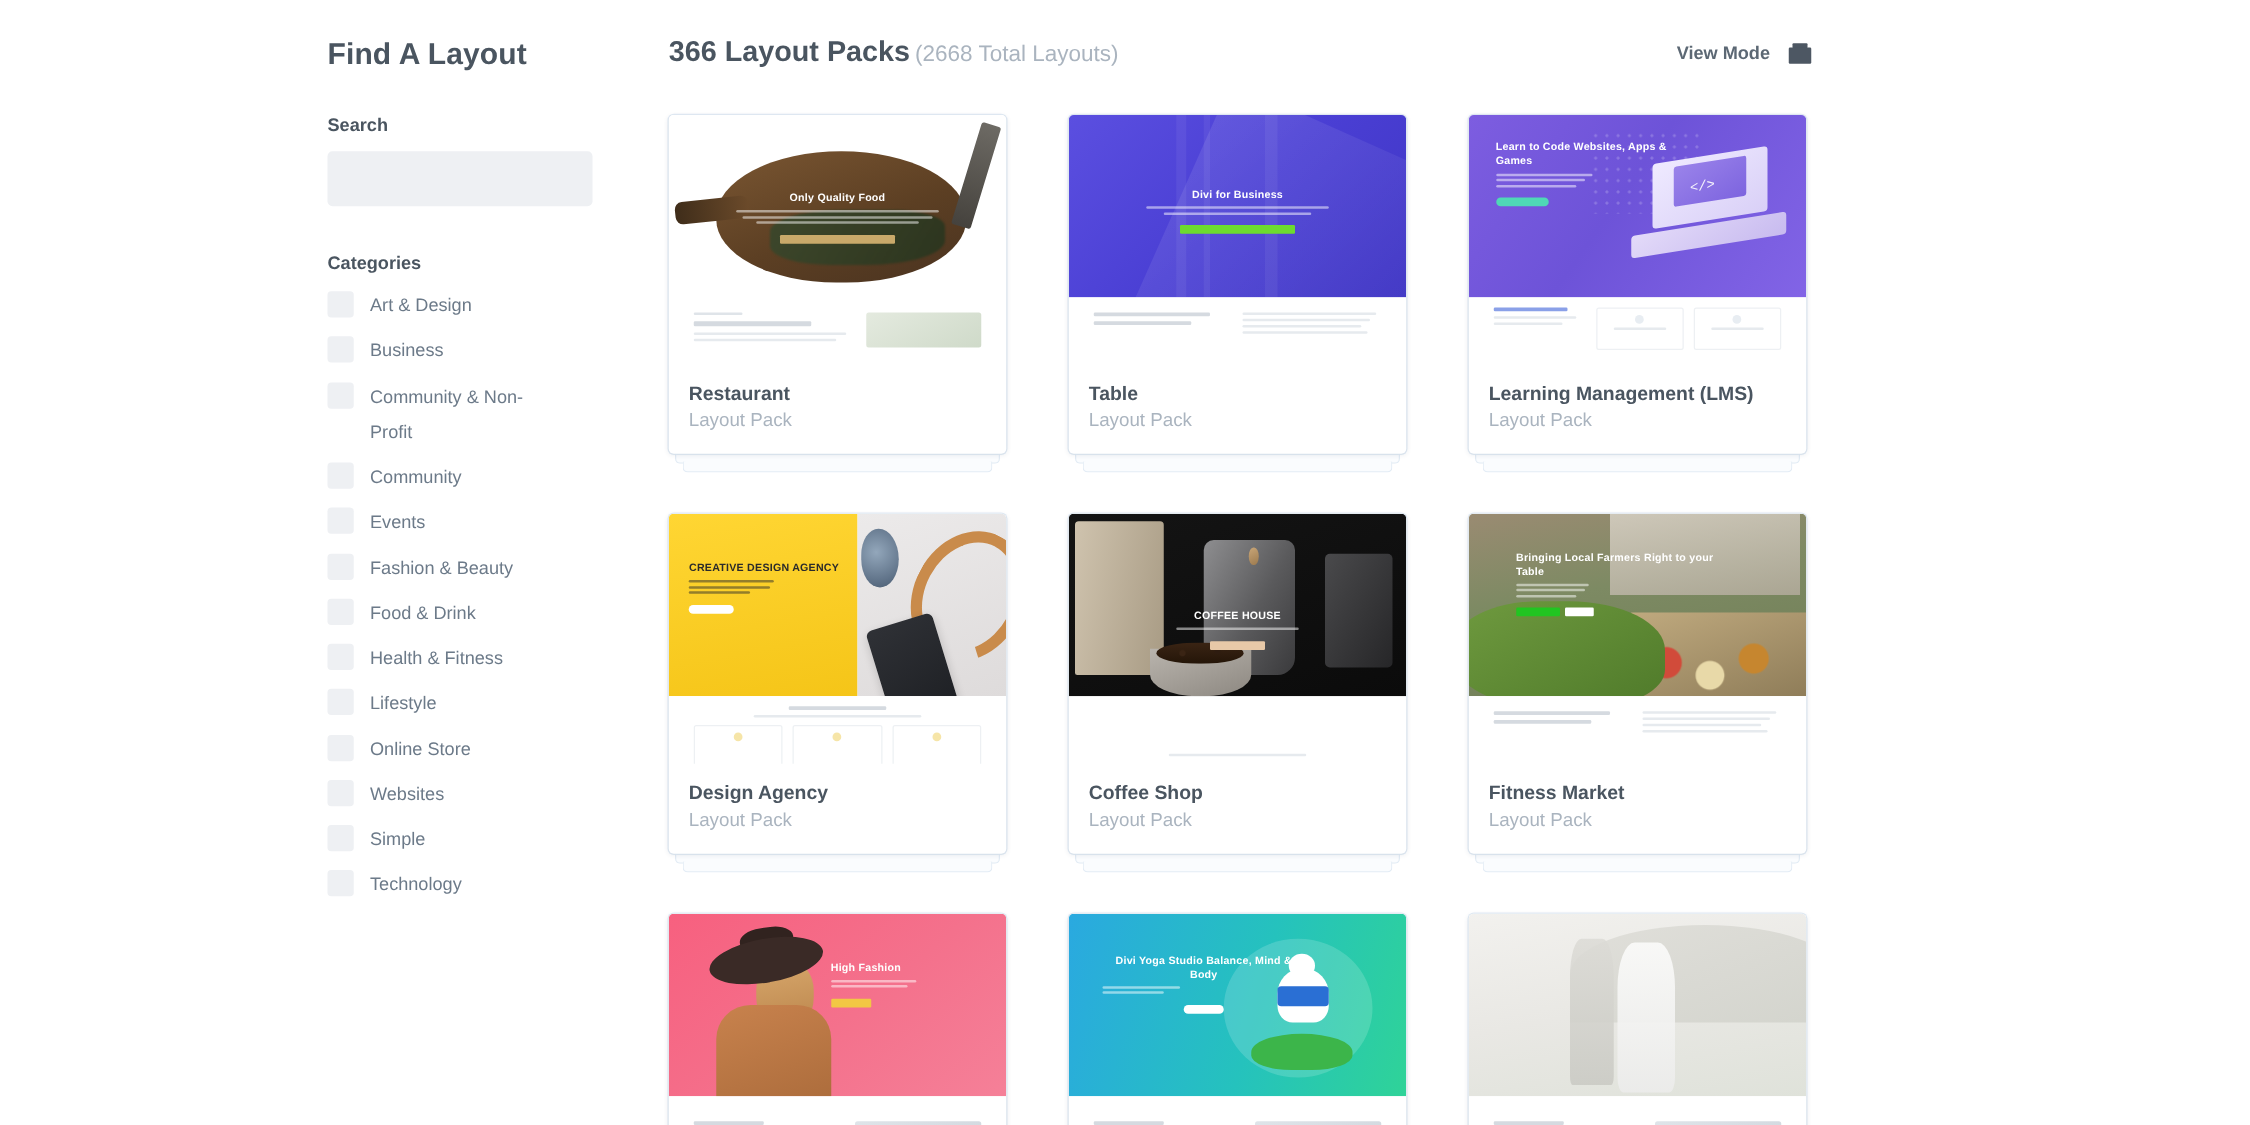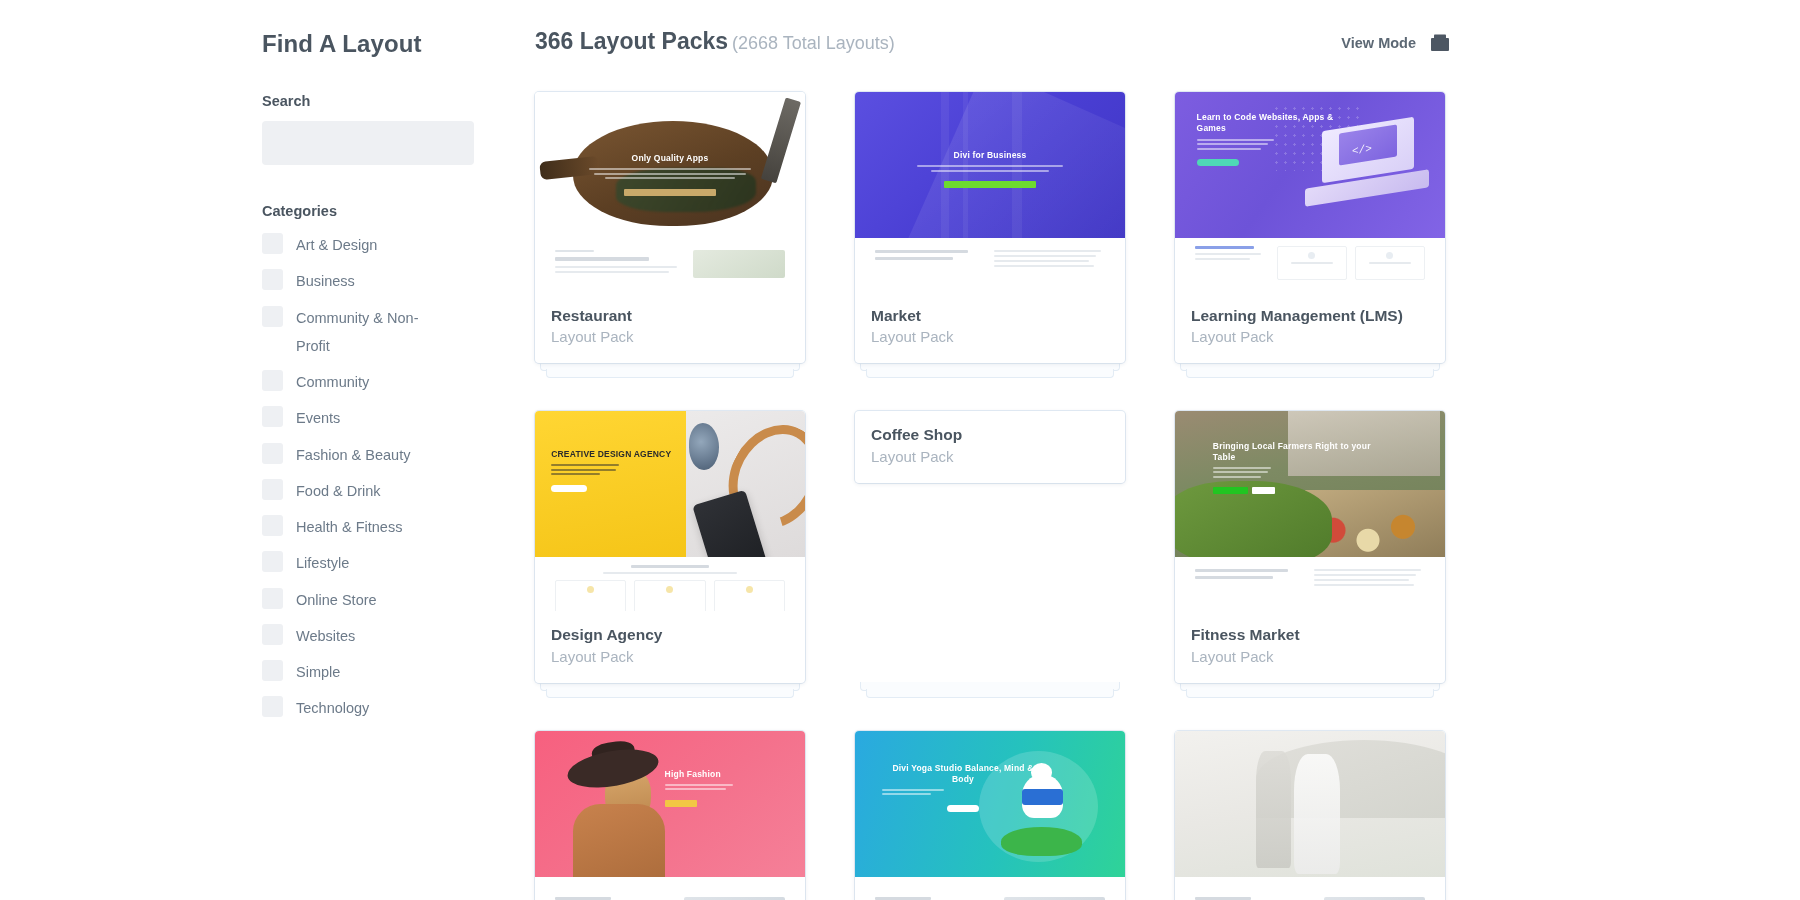--- a/index.html
+++ b/index.html
@@ -711,21 +711,21 @@
         <div class="card">
           <div class="thumb">
             <div class="thumb-hero">
               <div class="art-restaurant">
                 <div class="rst-board"></div>
                 <div class="rst-handle"></div>
                 <div class="rst-greens"></div>
                 <div class="rst-knife"></div>
               </div>
               <div class="hero-copy " style="top:42%;">
-                <div class="hero-title" style="color:#ffffff;font-size:8.5px">Only Quality Apps</div>
+                <div class="hero-title" style="color:#ffffff;font-size:8.5px">Only Quality Food</div>
                 <div class="hero-lines">
                   <div class="hero-line" style="width:60%;background:#ffffff;opacity:.5;"></div>
                   <div class="hero-line" style="width:56%;background:#ffffff;opacity:.5;"></div>
                   <div class="hero-line" style="width:48%;background:#ffffff;opacity:.5;"></div>
                 </div>
                 <div><span class="hero-btn" style="width:34%;background:#c9a96a"></span></div>
               </div>
             </div>
             <div class="below-fold">
               <div class="bf-row" style="padding-top:4px">
@@ -775,21 +775,21 @@
                 <div class="bf-col">
                   <div class="bf-line" style="width:96%"></div>
                   <div class="bf-line" style="width:92%"></div>
                   <div class="bf-line" style="width:86%"></div>
                   <div class="bf-line" style="width:90%"></div>
                 </div>
               </div>
             </div>
           </div>
           <div class="card-meta">
-            <div class="card-title">Market</div>
+            <div class="card-title">Table</div>
             <div class="card-sub">Layout Pack</div>
           </div>
         </div>
         <div class="stack-layer l1"></div>
         <div class="stack-layer l2"></div>
       </div>
       <div class="card-wrap">
         <div class="card">
           <div class="thumb">
             <div class="thumb-hero">
@@ -880,20 +880,43 @@
           <div class="card-meta">
             <div class="card-title">Design Agency</div>
             <div class="card-sub">Layout Pack</div>
           </div>
         </div>
         <div class="stack-layer l1"></div>
         <div class="stack-layer l2"></div>
       </div>
       <div class="card-wrap">
         <div class="card">
+          <div class="thumb">
+            <div class="thumb-hero">
+              <div class="art-coffee">
+                <div class="cof-bag"></div>
+                <div class="cof-jar"></div>
+                <div class="cof-grinder">
+                  <div class="cof-knob"></div>
+                </div>
+                <div class="cof-bowl"></div>
+                <div class="cof-beans"></div>
+              </div>
+              <div class="hero-copy " style="top:52%;">
+                <div class="hero-title" style="color:#ffffff;font-size:8.5px">COFFEE HOUSE</div>
+                <div class="hero-lines">
+                  <div class="hero-line" style="width:36%;background:#ffffff;opacity:.5;"></div>
+                </div>
+                <div><span class="hero-btn" style="width:16%;background:#e8c9a8"></span></div>
+              </div>
+            </div>
+            <div class="below-fold" style="height:22px">
+              <div class="bf-line" style="width:48%;margin:6px auto 0 auto"></div>
+            </div>
+          </div>
           <div class="card-meta">
             <div class="card-title">Coffee Shop</div>
             <div class="card-sub">Layout Pack</div>
           </div>
         </div>
         <div class="stack-layer l1"></div>
         <div class="stack-layer l2"></div>
       </div>
       <div class="card-wrap">
         <div class="card">

